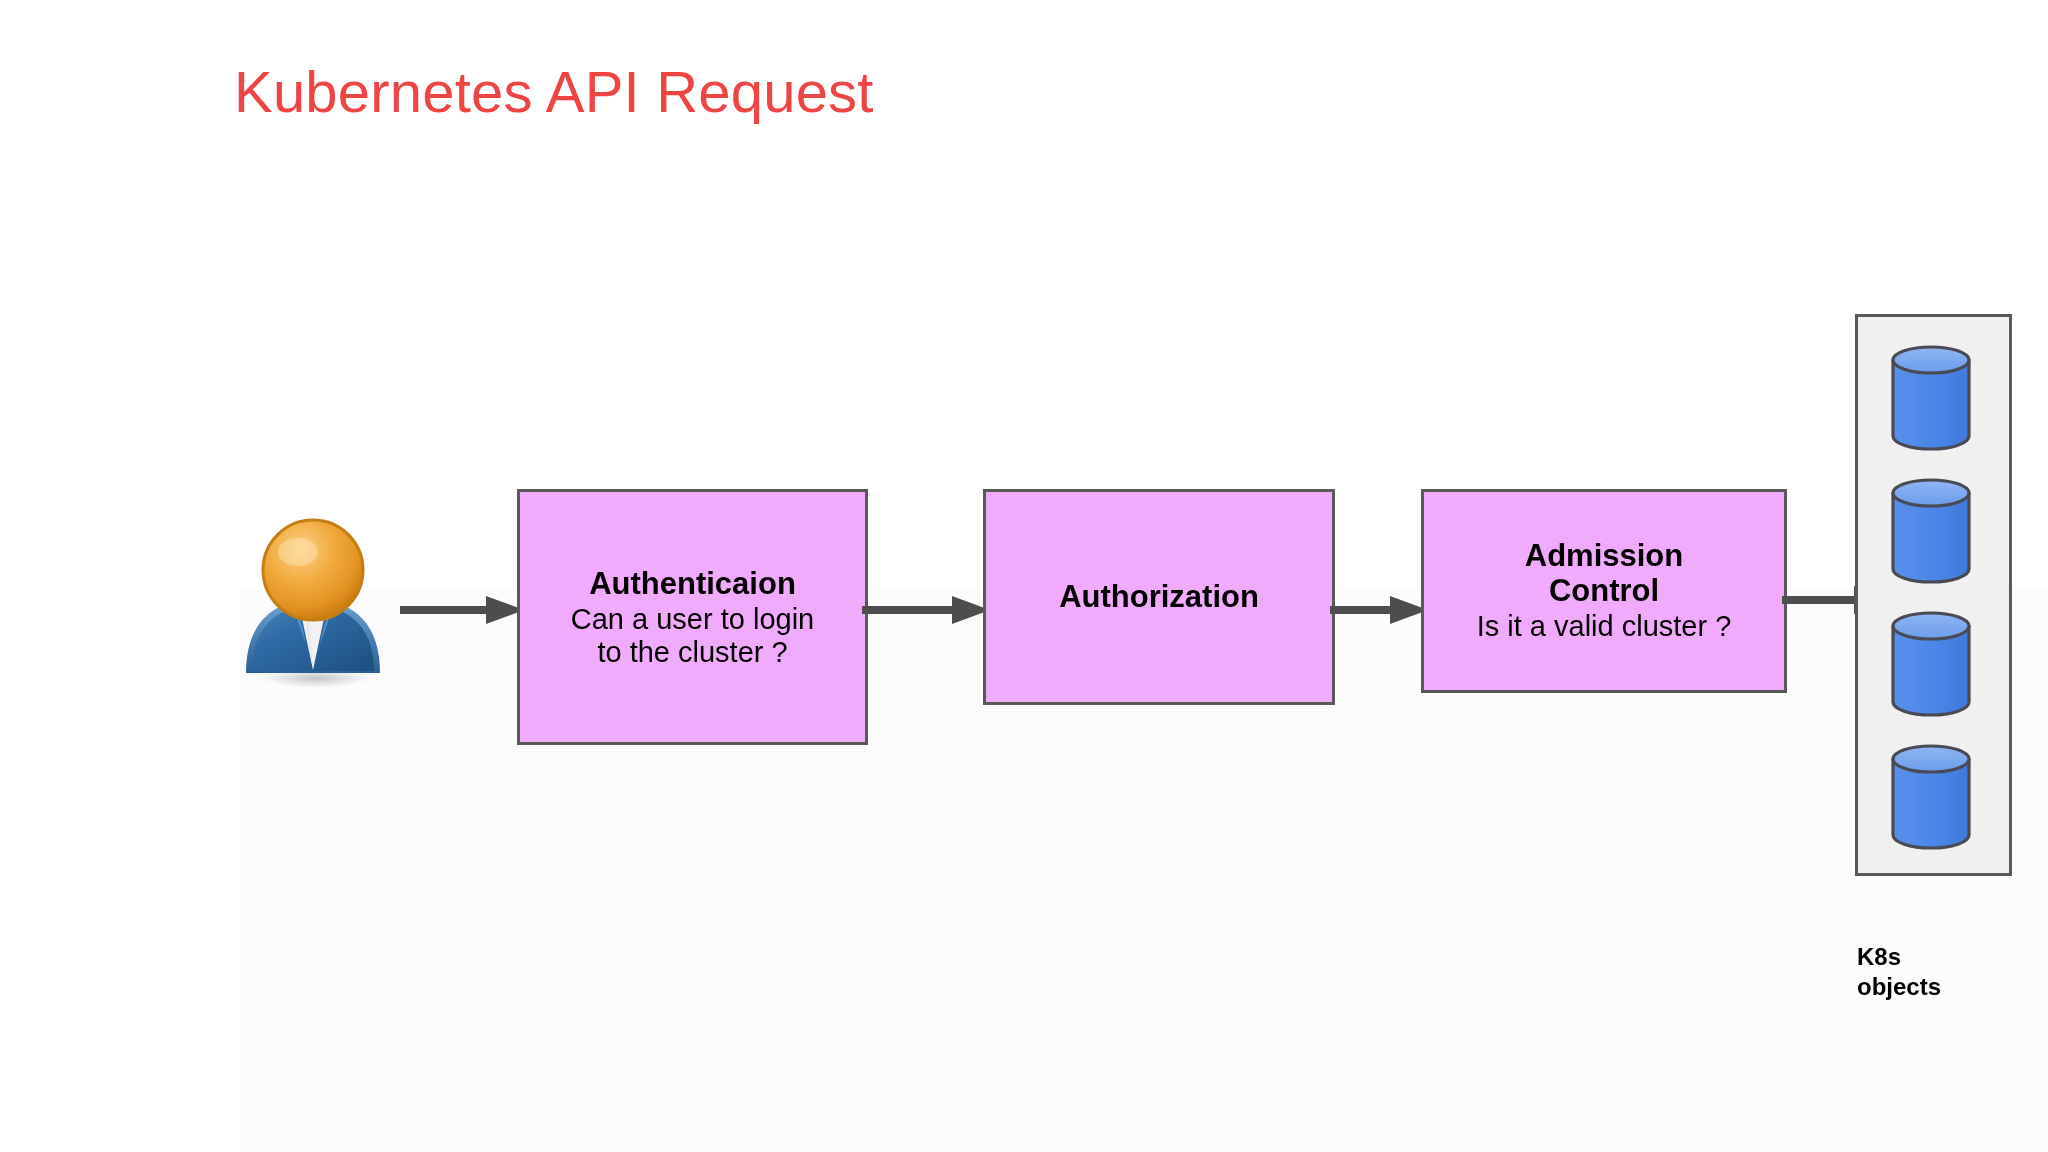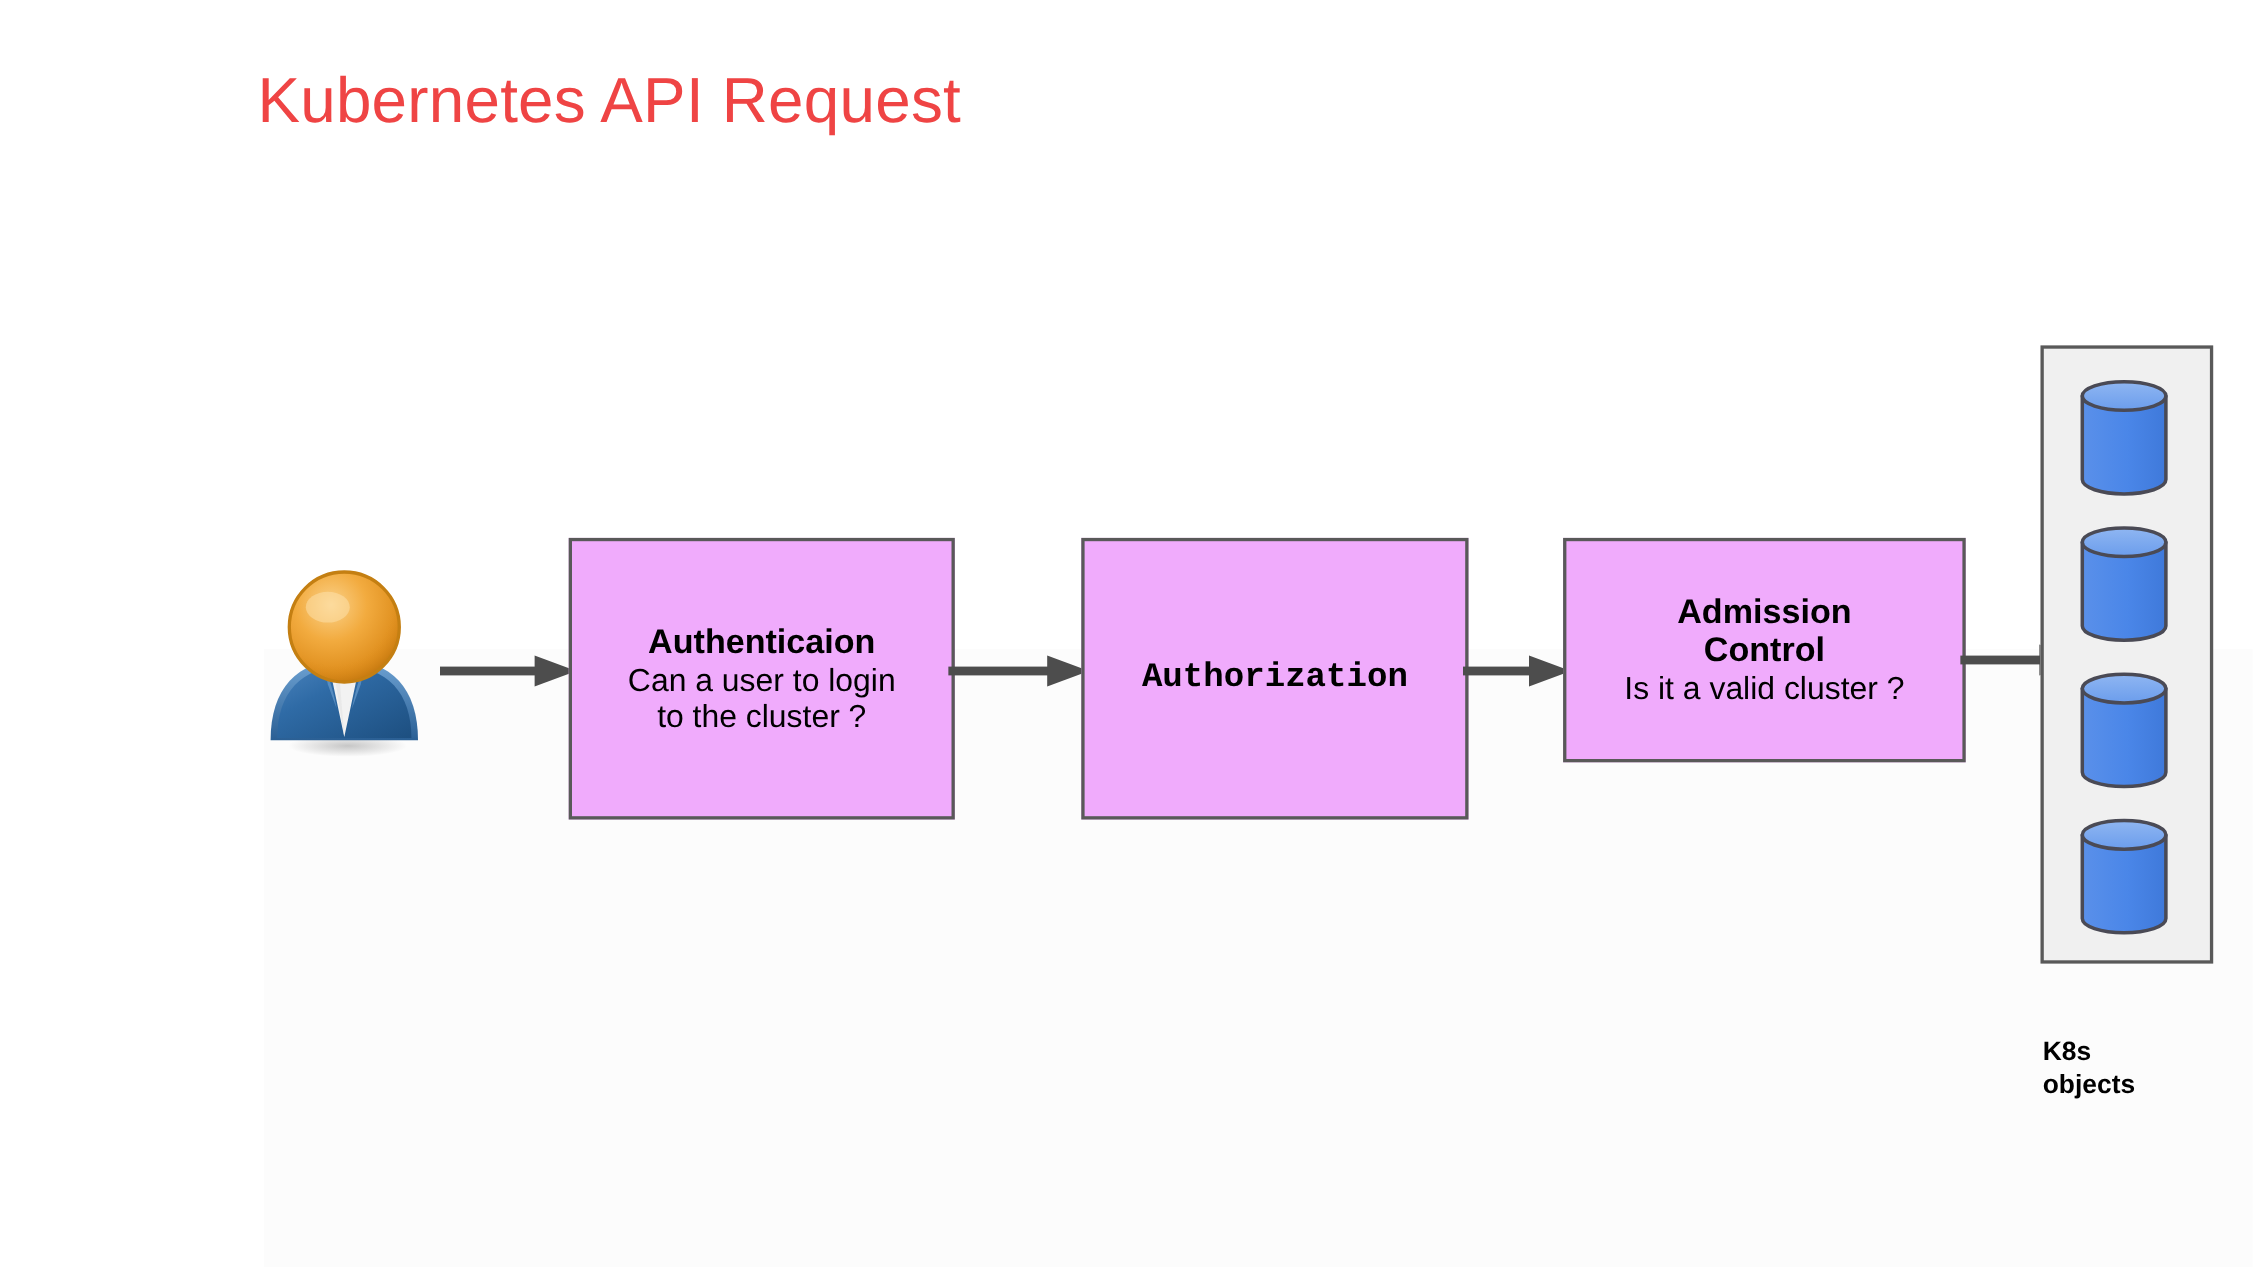--- a/index.html
+++ b/index.html
@@ -66,21 +66,21 @@
   .stage-sub {
     font-size: 29px;
     font-weight: 400;
     color: #000000;
     line-height: 1.12;
     margin-top: 2px;
     white-space: pre-line;
   }
 
   #box-auth   { left: 517px;  top: 489px; width: 351px; height: 256px; }
-  #box-authz  { left: 983px;  top: 489px; width: 352px; height: 256px; font-family: Liberation Mono, monospace; }
+  #box-authz  { left: 983px;  top: 489px; width: 352px; height: 216px; }
   #box-admis  { left: 1421px; top: 489px; width: 366px; height: 204px; }
 
   #box-admis .stage-title { line-height: 1.12; }
 
   
   .arrow {
     position: absolute;
     height: 40px;
     pointer-events: none;
   }

